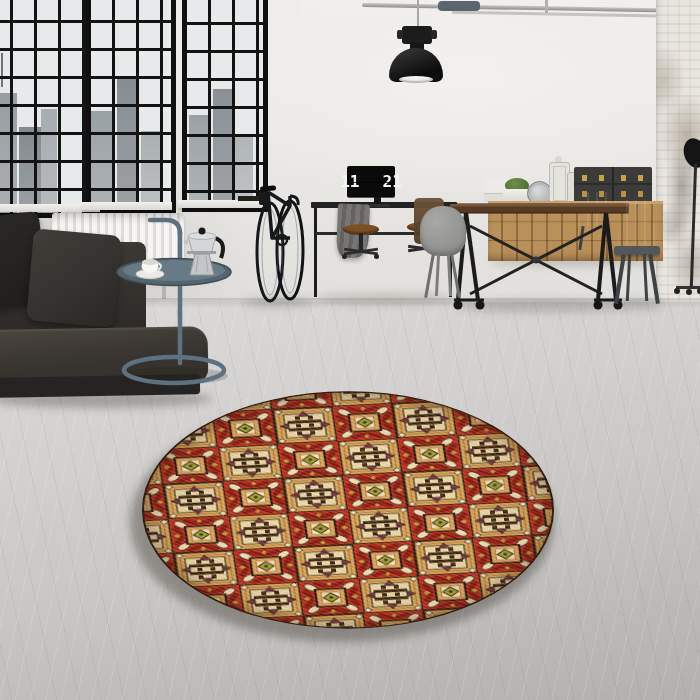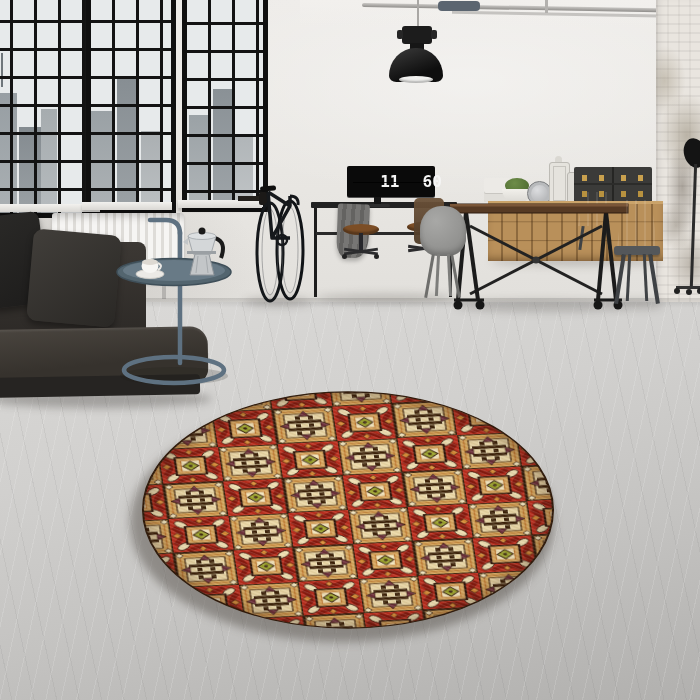--- a/index.html
+++ b/index.html
@@ -11,21 +11,21 @@
   .wgrid{position:absolute;left:0;top:0;right:0;bottom:0;
      background-image:
        repeating-linear-gradient(to bottom, rgba(0,0,0,0) 0 25px, #131313 25px 28px),
        repeating-linear-gradient(to right, rgba(0,0,0,0) 0 21px, #131313 21px 24px);}
   .bldg{position:absolute;bottom:0;}
   .sill{position:absolute;height:8px;background:linear-gradient(#f2f1ee,#d9d7d3);
         box-shadow:0 3px 3px rgba(0,0,0,.18);}
   .clockscreen{position:absolute;left:347px;top:166px;width:48px;height:31px;background:#0a0a0a;
         border-radius:2px;display:flex;align-items:center;justify-content:center;gap:23px;
         color:#f5f5f5;font-family:"DejaVu Sans Mono",monospace;font-weight:bold;font-size:16px;
-        box-shadow:0 1px 0 #555;padding-left:40px;}
+        box-shadow:0 1px 0 #555;}
   .clockscreen::after{content:"";position:absolute;left:6px;right:6px;top:50%;height:1px;
         background:rgba(0,0,0,.75);}
   .tolix-back{position:absolute;background:linear-gradient(#65686c,#4d5053);
         clip-path:polygon(14% 0,86% 0,100% 100%,0 100%);
         background-image:repeating-linear-gradient(90deg, rgba(255,255,255,.10) 0 2px, rgba(0,0,0,0) 2px 9px);}
   .leg{position:absolute;background:#3f4245;}
 </style>
 </head>
 <body>
 
@@ -123,21 +123,21 @@
   </svg>
 
   <div class="fsh" style="left:315px;top:294px;width:140px;height:9px;"></div>
   <div class="abs" style="left:314px;top:208px;width:3px;height:89px;background:#1d1d1d;"></div>
   <div class="abs" style="left:449px;top:206px;width:3px;height:91px;background:#1d1d1d;"></div>
   <div class="abs" style="left:316px;top:232px;width:135px;height:3px;background:#2a2a2a;"></div>
   <div class="abs" style="left:311px;top:202px;width:146px;height:6px;background:#222;border-radius:1px;"></div>
   <div class="abs" style="left:418px;top:197px;width:14px;height:4px;background:#e8e6e2;transform:rotate(2deg);"></div>
   <div class="clockscreen">
     <span>11</span>
-      <span>60</span>
+      <span>21</span>
   </div>
   <div class="abs" style="left:374px;top:197px;width:7px;height:8px;background:#151515;"></div>
   <div class="abs" style="left:364px;top:204px;width:26px;height:3px;background:#2e2e2e;border-radius:2px;"></div>
   <div class="abs" style="left:337px;top:204px;width:32px;height:54px;
     background:repeating-linear-gradient(93deg,#777674 0 5px,#646361 5px 9px);border-radius:3px 3px 40% 30%;transform:rotate(2deg);
     box-shadow:0 3px 4px rgba(0,0,0,.25);"></div>
 
   <div class="abs" style="left:342px;top:224px;width:38px;height:38px;">
     <div class="abs" style="left:1px;top:0;width:36px;height:11px;background:#7c4e26;border-radius:50%;box-shadow:inset 0 -3px 2px rgba(0,0,0,.3);"></div>
     <div class="abs" style="left:17px;top:9px;width:4px;height:17px;background:#26262a;"></div>

